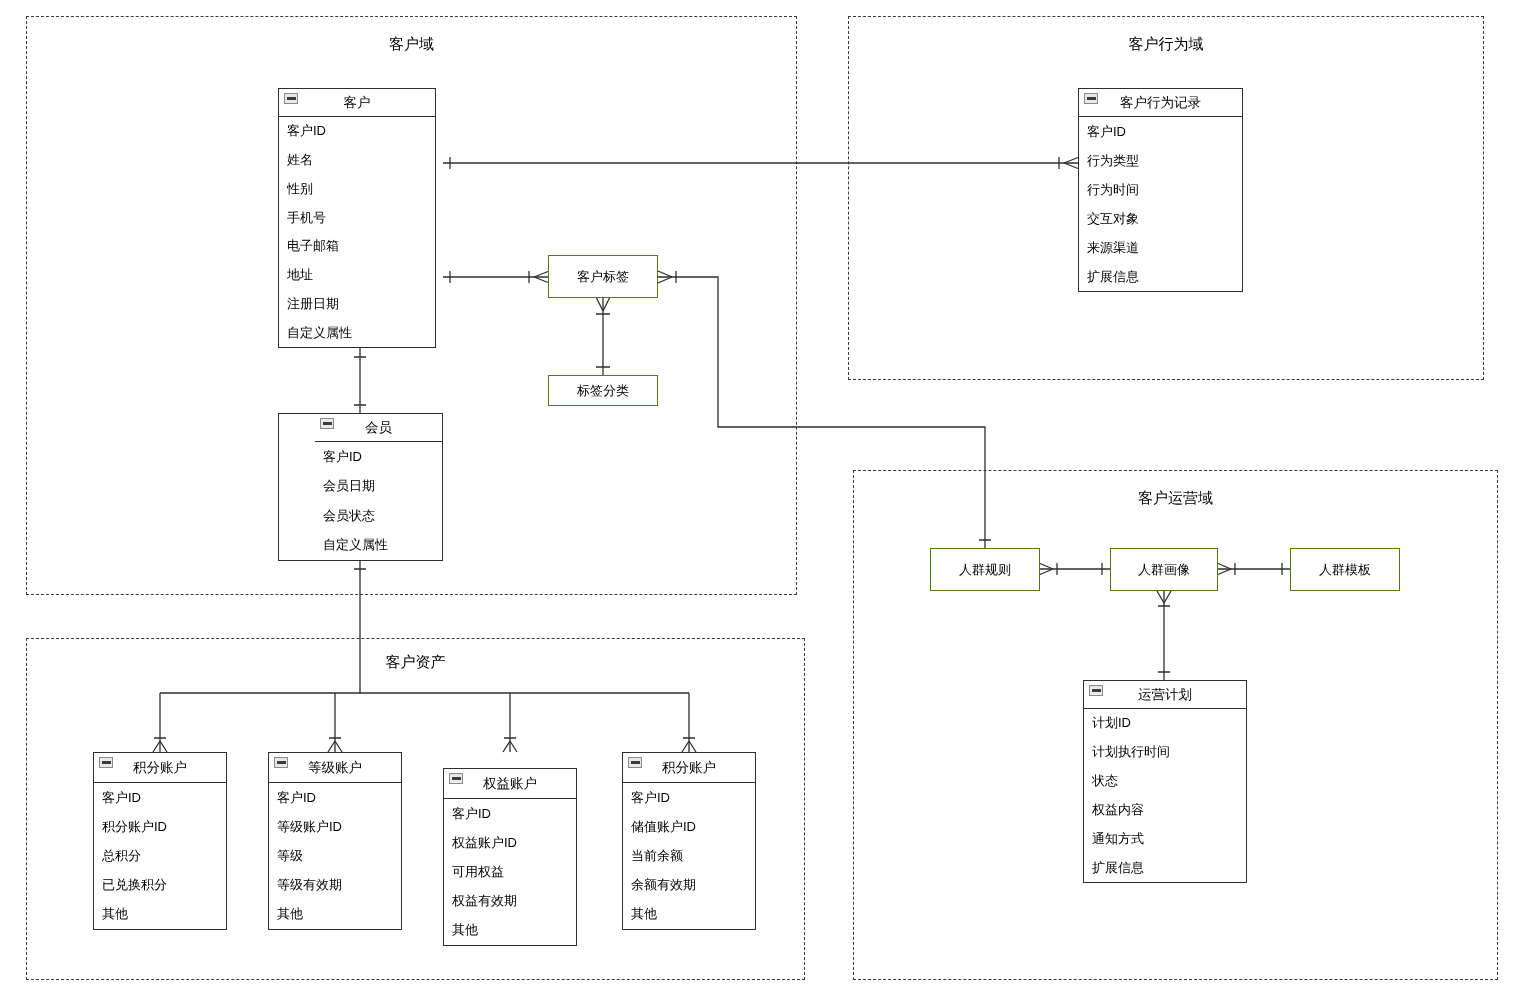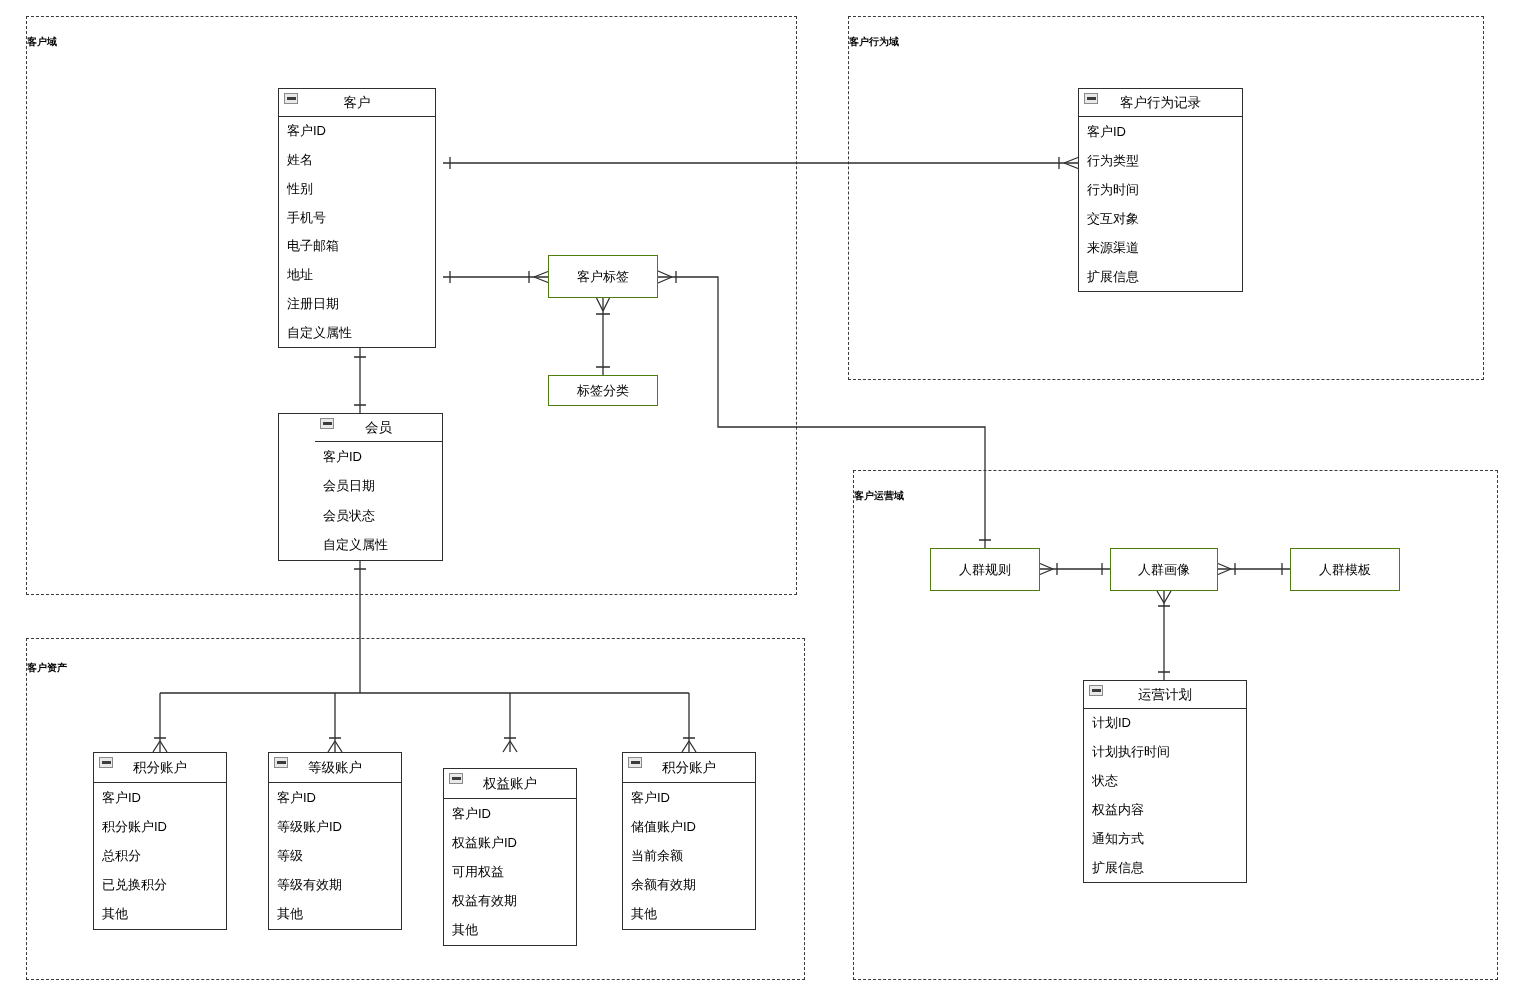--- a/index.html
+++ b/index.html
@@ -1,22 +1,22 @@
 <!DOCTYPE html>
 <html><head>
 <meta charset="utf-8">
 <style>
   * { margin:0; padding:0; box-sizing:border-box; }
   html,body { background:#fff; }
   body { font-family:"Liberation Sans","DejaVu Sans",sans-serif; color:#000; }
   #canvas { position:relative; width:1514px; height:1004px; background:#fff; overflow:hidden; }
 
   .domain { position:absolute; border:1px dashed #3a3a3a; background:transparent; }
-  .domain-title { position:absolute; top:18px; left:0; right:0; 
-                  font-size:10px; font-weight:700; color:#000; }
+  .domain-title { position:absolute; top:18px; left:0; right:0; text-align:center;
+                  font-size:15px; font-weight:400; color:#000; }
 
   .etable { position:absolute; background:#fff; border:1px solid #2e2e2e;
             display:flex; flex-direction:column; }
   .thead { position:relative; border-bottom:1px solid #2e2e2e;
            display:flex; align-items:center; justify-content:center;
            font-size:13.5px; flex:0 0 auto; }
   .collapse { position:absolute; left:5px; top:4px; width:14px; height:11px;
               border:1px solid #8a8a8a; background:#e9e9e9;
               display:flex; align-items:center; justify-content:center; }
   .collapse .minus { width:9px; height:3px; background:#3c3c3c; }
@@ -35,21 +35,21 @@
 
 <div id="canvas">
 
   <div class="domain" style="left:26px; top:16px; width:771px; height:579px;">
     <div class="domain-title">客户域</div>
   </div>
   <div class="domain" style="left:848px; top:16px; width:636px; height:364px;">
     <div class="domain-title">客户行为域</div>
   </div>
   <div class="domain" style="left:26px; top:638px; width:779px; height:342px;">
-    <div class="domain-title" style="top:22px;">客户资产</div>
+    <div class="domain-title" style="top:14px;">客户资产</div>
   </div>
   <div class="domain" style="left:853px; top:470px; width:645px; height:510px;">
     <div class="domain-title">客户运营域</div>
   </div>
 
   <svg id="wires">
     <g>
       <path d="M443 163 H1078"></path>
       <path d="M450 157 V169 M1064 163 L1078 157.5 M1064 163 L1078 168.5 M1059 157 V169"></path>
     </g>

